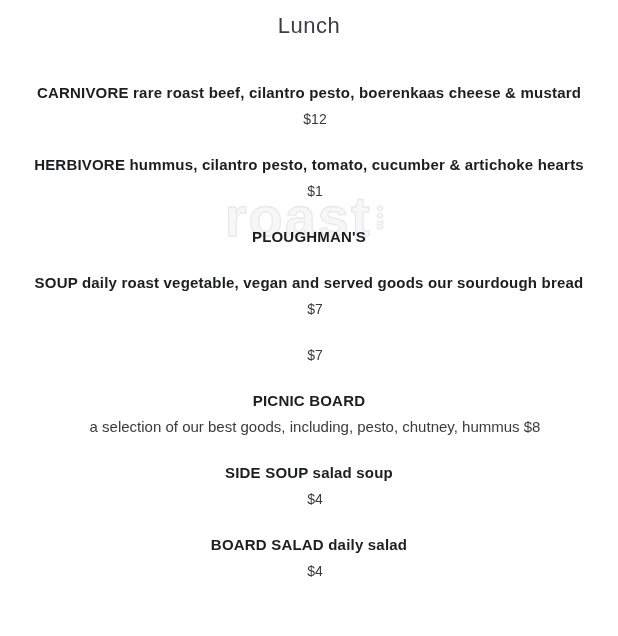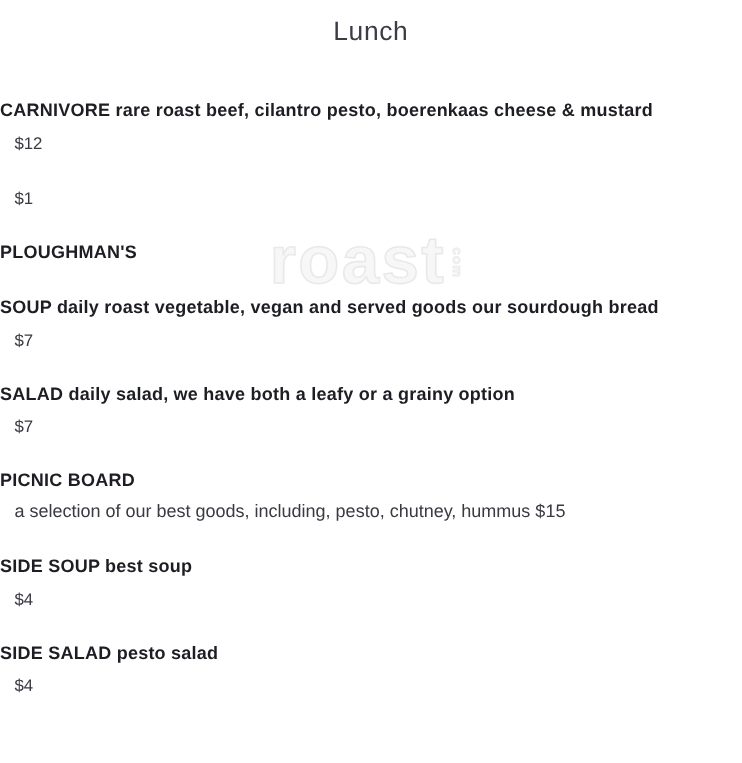--- a/index.html
+++ b/index.html
@@ -42,20 +42,21 @@
     -webkit-text-stroke: 0.7px #e9e9e9;
     vertical-align: 14px;
     margin-left: -4px;
   }
   .items {
     position: relative;
     z-index: 1;
     margin-top: 40px;
   }
   .item {
+    text-align: center;
     margin-bottom: 20px;
   }
   .item-heading {
     font-weight: bold;
     font-size: 15px;
     color: #1d1e23;
     line-height: 26px;
     letter-spacing: 0.2px;
     white-space: nowrap;
   }
@@ -83,46 +84,46 @@
   </div>
 
   <div class="items">
 
     <div class="item">
       <div class="item-heading">CARNIVORE rare roast beef, cilantro pesto, boerenkaas cheese &amp; mustard</div>
       <div class="item-detail">$12</div>
     </div>
 
     <div class="item">
+      <div class="item-heading">HERBIVORE hummus, cilantro pesto, tomato, cucumber &amp; artichoke hearts</div>
       <div class="item-detail">$1</div>
     </div>
 
     <div class="item stacked">
       <div class="item-heading">PLOUGHMAN'S</div>
     </div>
 
     <div class="item">
       <div class="item-heading">SOUP daily roast vegetable, vegan and served goods our sourdough bread</div>
       <div class="item-detail">$7</div>
     </div>
 
     <div class="item">
-      <div class="item-heading">SALAD daily salad, we have both a leafy or a grainy option</div>
       <div class="item-detail">$7</div>
     </div>
 
     <div class="item stacked">
       <div class="item-heading">PICNIC BOARD</div>
-      <div class="item-detail">a selection of our best goods, including, pesto, chutney, hummus $15</div>
+      <div class="item-detail">a selection of our best goods, including, pesto, chutney, hummus $8</div>
     </div>
 
     <div class="item">
-      <div class="item-heading">SIDE SOUP best soup</div>
+      <div class="item-heading">SIDE SOUP salad soup</div>
       <div class="item-detail">$4</div>
     </div>
 
     <div class="item">
-      <div class="item-heading">SIDE SALAD pesto salad</div>
+      <div class="item-heading">BOARD SALAD daily salad</div>
       <div class="item-detail">$4</div>
     </div>
 
   </div>
 </div>
 
 </body></html>

